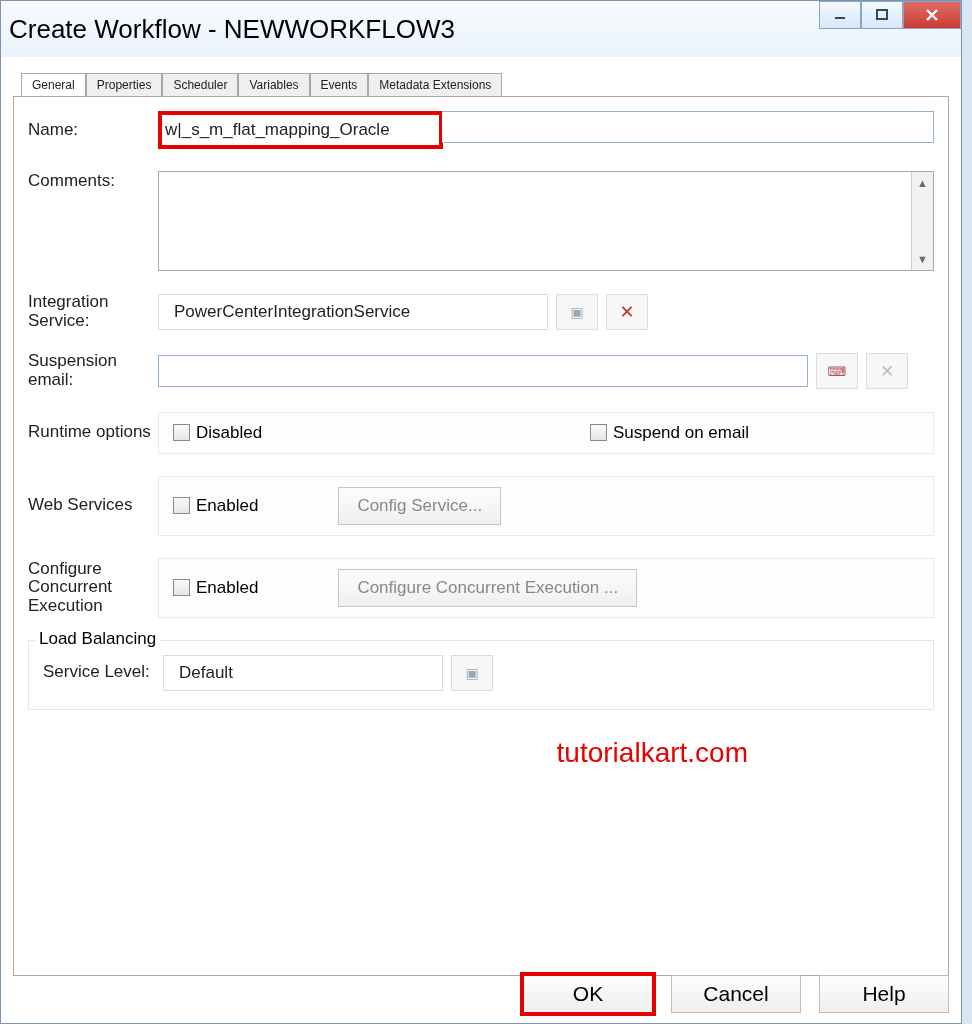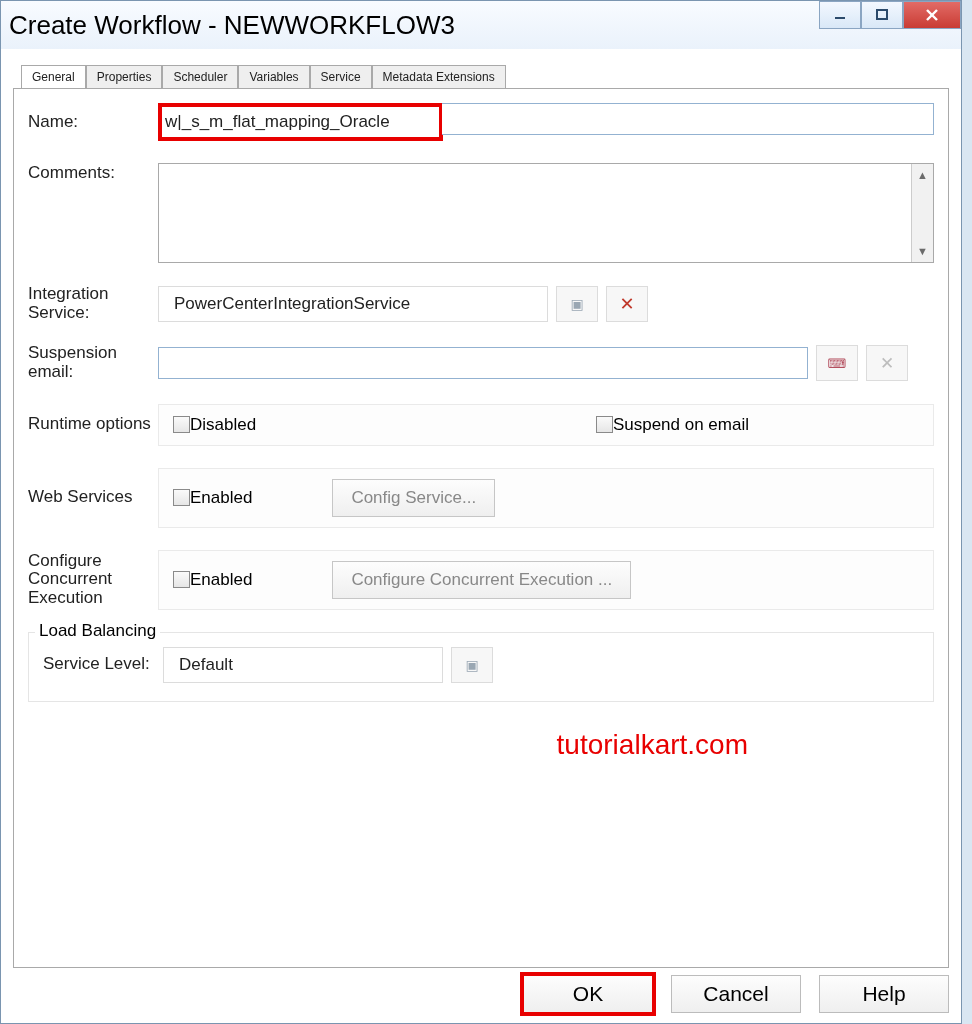--- a/index.html
+++ b/index.html
@@ -14,21 +14,21 @@
 }
 .window {
   position: absolute;
   top: 0; left: 0;
   width: 962px;
   height: 1024px;
   background: #fff;
   border: 1px solid #7a95b0;
 }
 .title-bar {
-  height: 48px;
+  height: 56px;
   background: linear-gradient(#f8fbff, #eaf2fb);
   display: flex;
   align-items: center;
   padding-left: 8px;
   position: relative;
 }
 .title-text { font-size: 26px; color: #000; }
 .win-buttons {
   position: absolute;
   right: 0; top: 0;
@@ -146,21 +146,21 @@
 .group {
   border: 1px solid #eaeaea;
   background: #fdfdfd;
   padding: 10px 14px;
   margin-left: 130px;
   flex:1;
   display:flex;
   align-items:center;
   gap: 20px;
 }
-.chk-wrap { display:flex; align-items:center; }
+.chk-wrap { display:flex; align-items:center; gap:6px; }
 .chk {
   width: 17px; height: 17px;
   border: 1px solid #8a8a8a;
   background: linear-gradient(#fafafa,#e6e6e6);
 }
 .std-btn {
   height: 38px;
   padding: 0 18px;
   border: 1px solid #c6c6c6;
   background: linear-gradient(#fdfdfd,#efefef);
@@ -235,21 +235,21 @@
       </div>
     </div>
   </div>
 
   <div class="client">
     <div class="tab-row">
       <div class="tab active">General</div>
       <div class="tab">Properties</div>
       <div class="tab">Scheduler</div>
       <div class="tab">Variables</div>
-      <div class="tab">Service</div>
+      <div class="tab">Events</div>
       <div class="tab">Metadata Extensions</div>
     </div>
 
     <div class="panel">
 
       <div class="form-row">
         <div class="form-label">Name:</div>
         <div class="name-wrap">
           <span class="name-highlight" style="display:flex;align-items:center;">
             <input class="input-text" style="border: none; width: 270px; height: 26px; padding: 0px;" value="w|_s_m_flat_mapping_Oracle">

